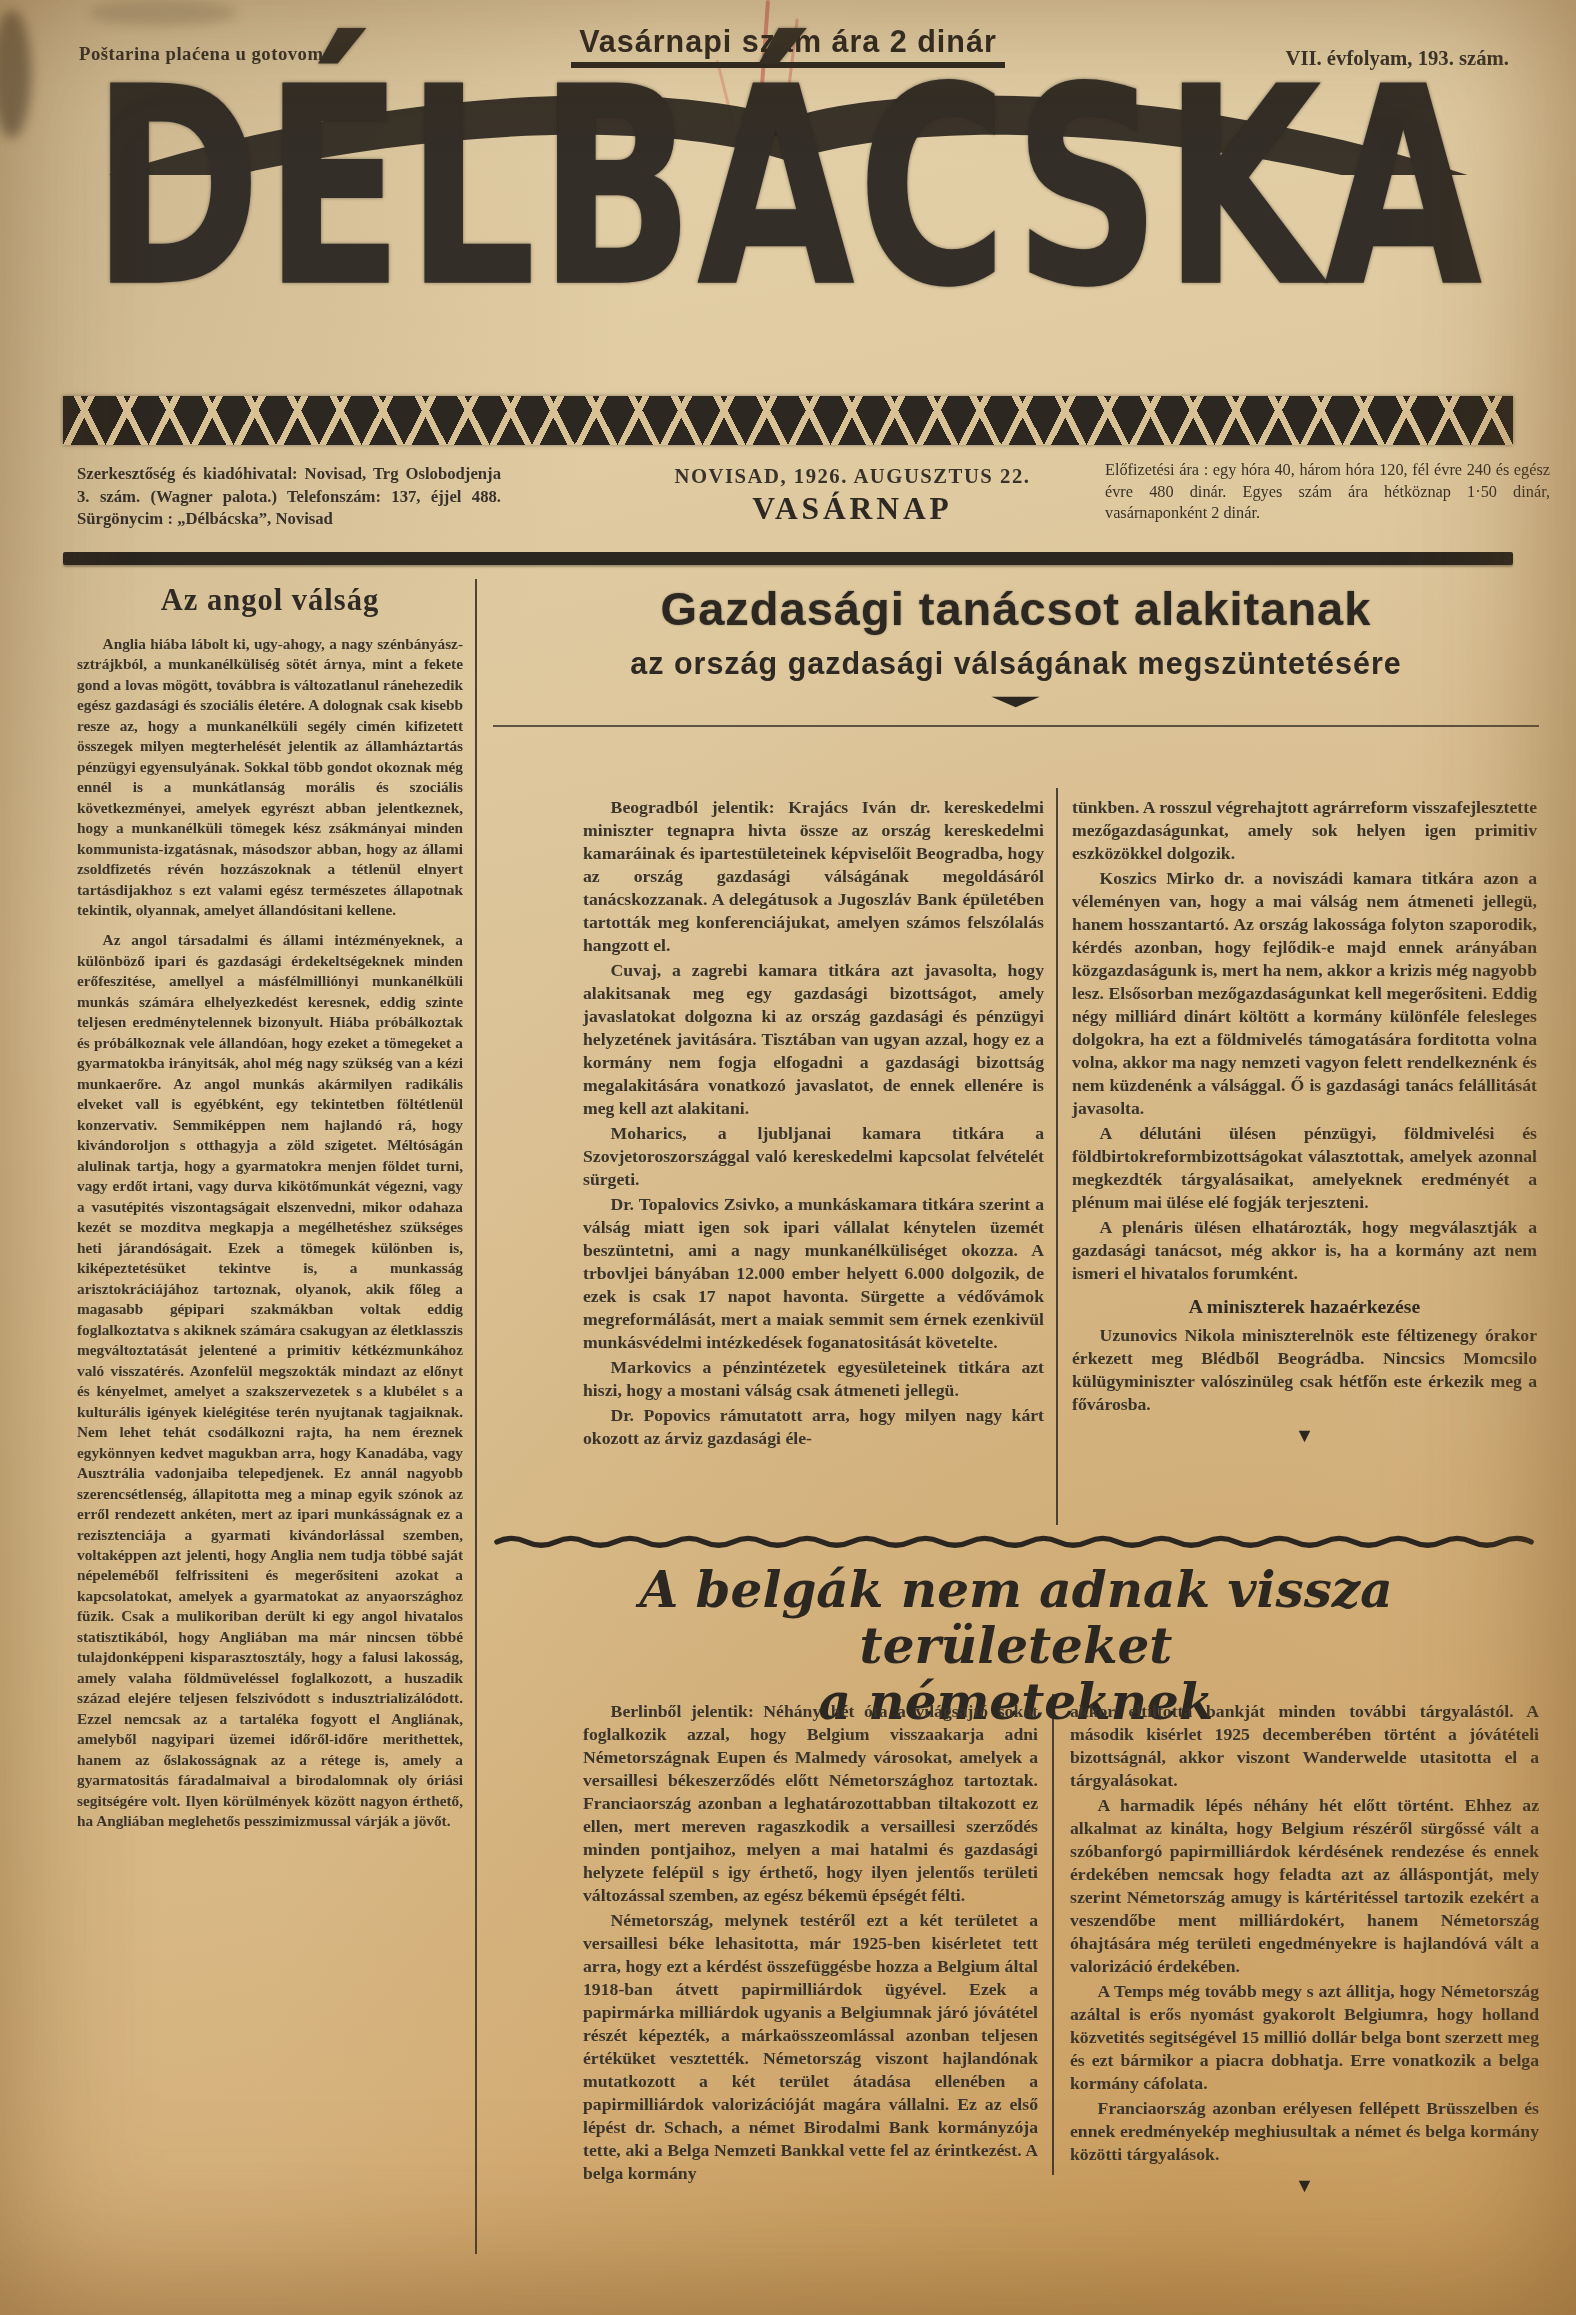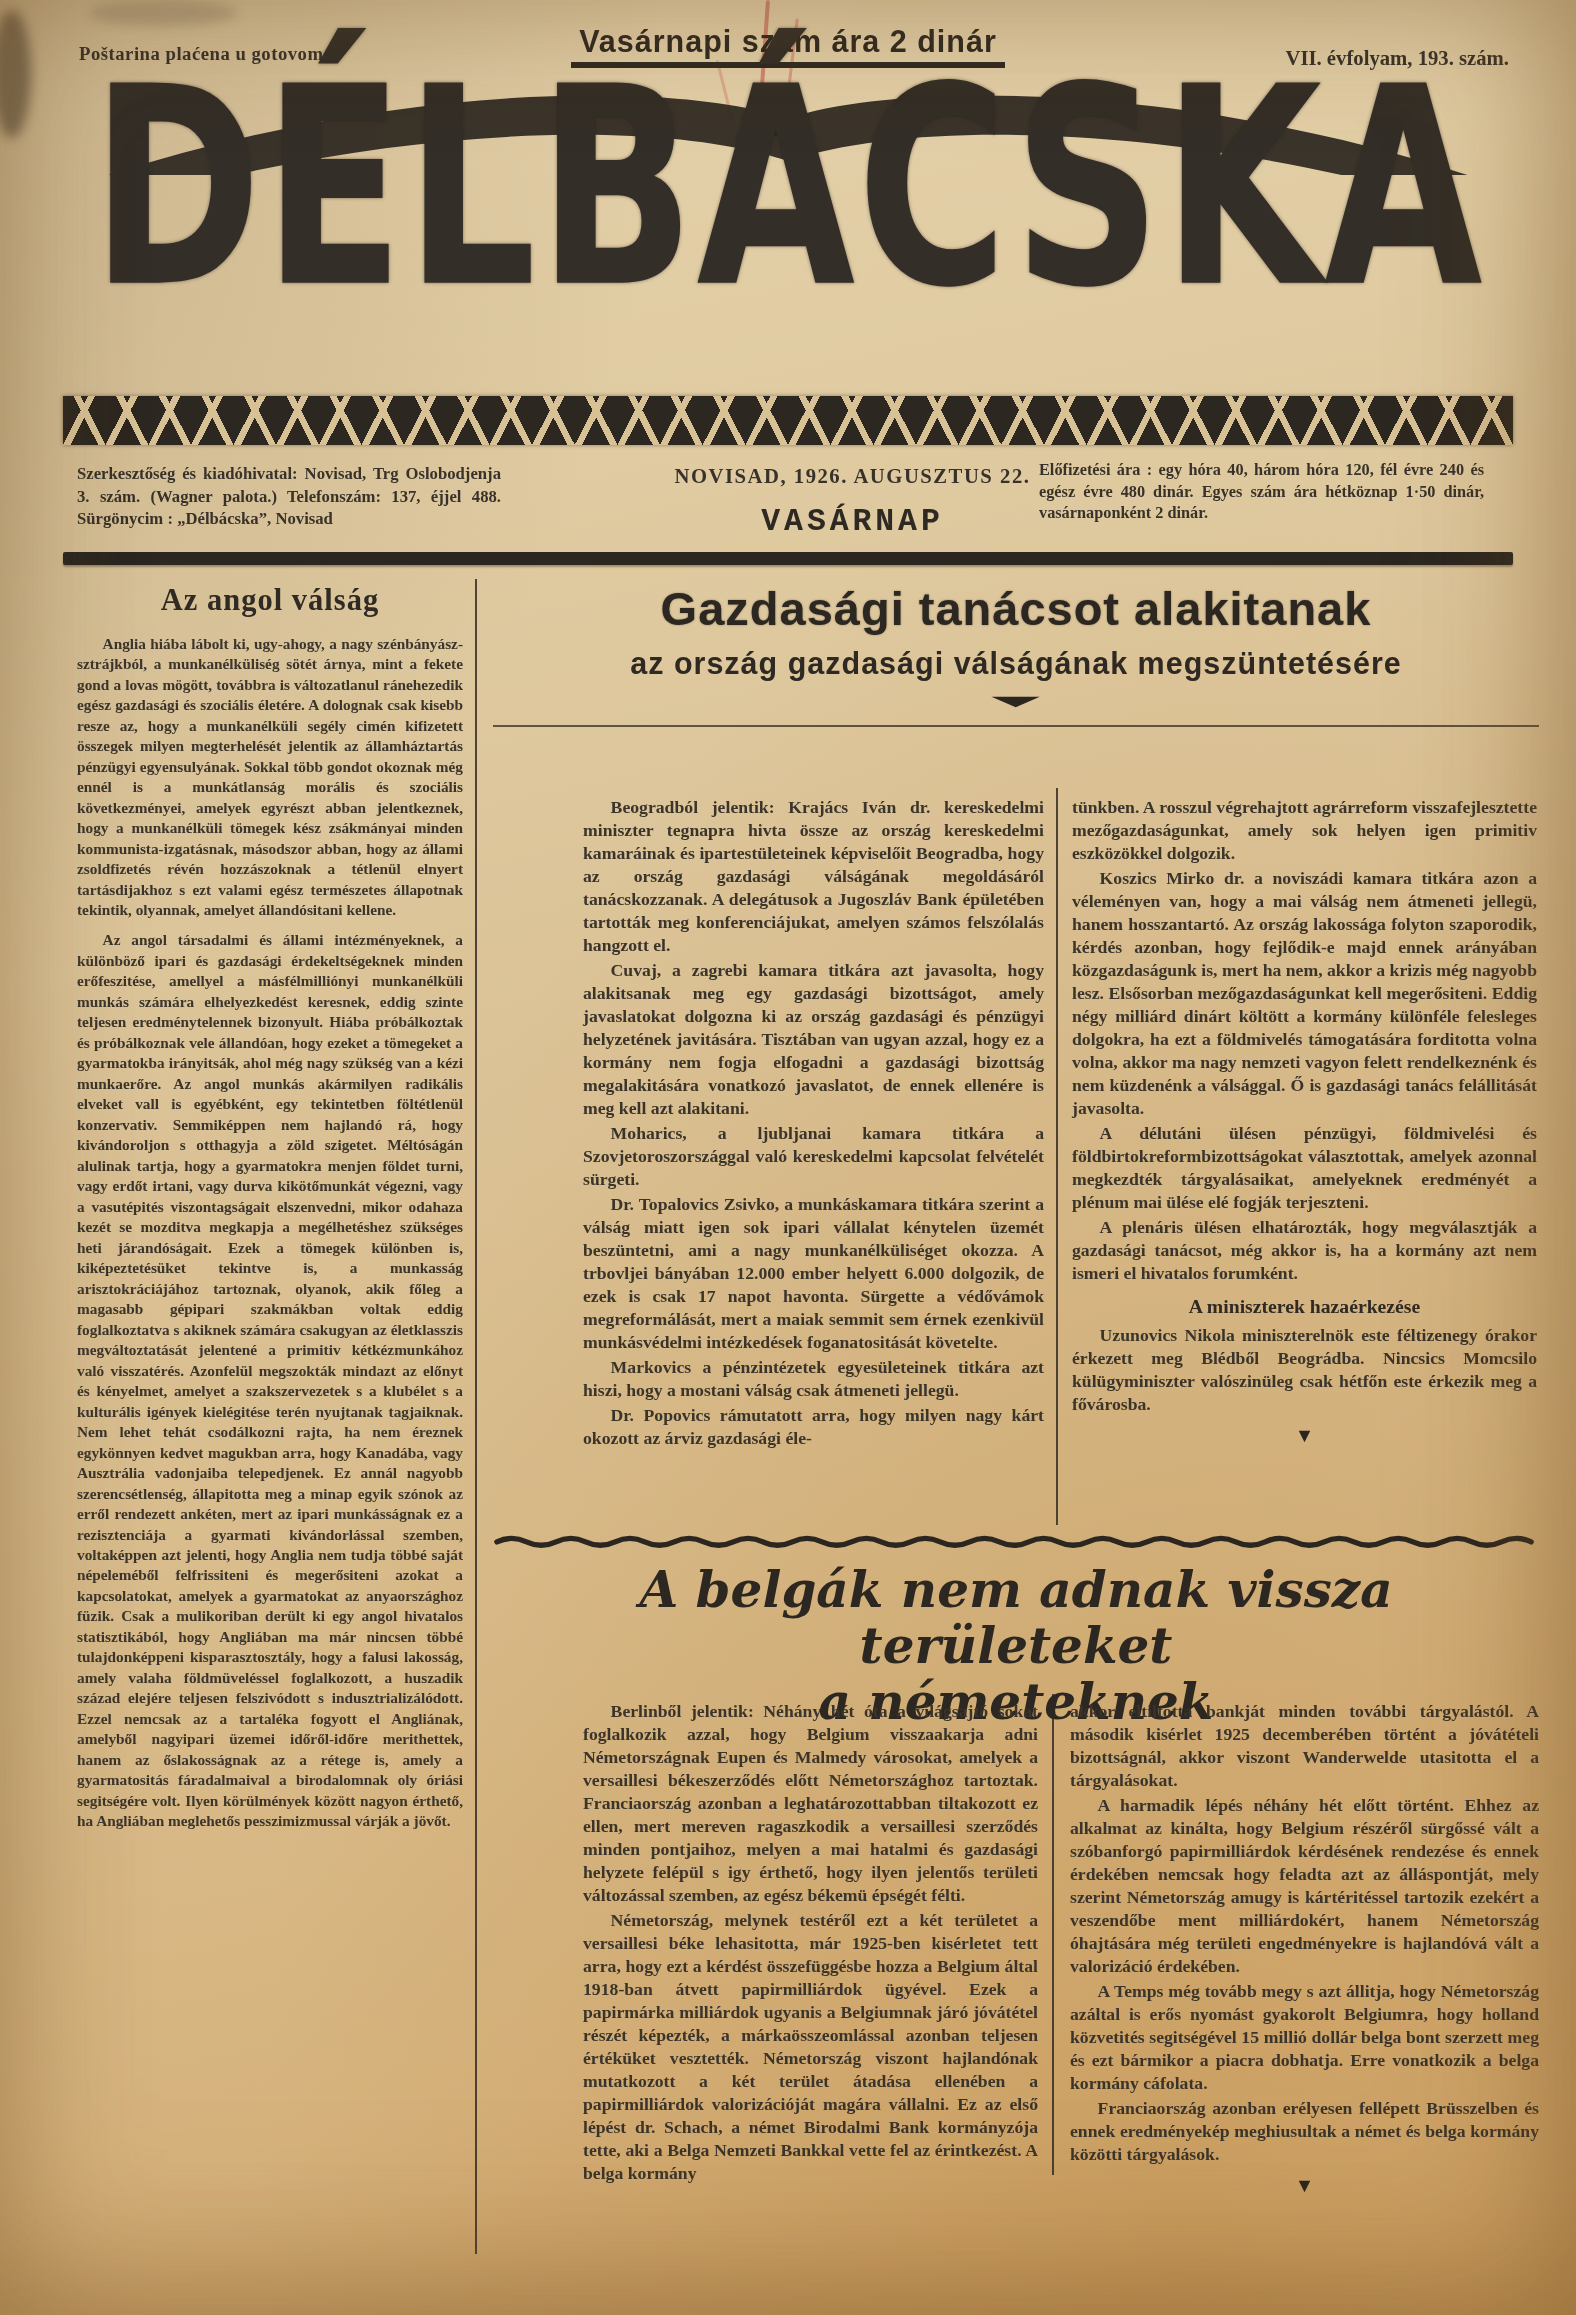--- a/index.html
+++ b/index.html
@@ -34,23 +34,23 @@
       repeating-linear-gradient(63deg, rgba(0,0,0,0) 0 31.5px, #d9c196 31.5px 38px),
       repeating-linear-gradient(-63deg, rgba(0,0,0,0) 0 31.5px, #d9c196 31.5px 38px),
       #2c2720;
     box-shadow:0 0 3.9px rgba(44,39,32,.5);}
 
   
   .pub-address{position:absolute;left:77px;top:463px;width:424px;font-size:16.7px;font-weight:bold;
     line-height:1.35;text-align:justify;font-family:Liberation Serif, serif;}
   .pub-center{position:absolute;left:621px;top:465px;width:463px;text-align:center;}
   .pub-date{font-size:20.7px;font-weight:bold;letter-spacing:1.5px;}
-  .pub-day{font-family:Liberation Mono, monospace;font-weight:bold;font-size:31.5px;
-    letter-spacing:3.9px;margin-top:16px;color:#2e2922;}
-  .pub-sub{position:absolute;left:1039px;top:459px;width:445px;font-size:16.3px;font-weight:bold;
+  .pub-day{font-family:Liberation Serif, serif;font-weight:bold;font-size:31.5px;
+    letter-spacing:3.9px;margin-top:3px;color:#2e2922;}
+  .pub-sub{position:absolute;left:1105px;top:459px;width:445px;font-size:16.3px;font-weight:normal;
     line-height:1.32;text-align:justify;}
   .thickrule{position:absolute;left:63px;top:552px;width:1450px;height:12.8px;background:#2b2620;
     border-radius:2px;box-shadow:0 2px 2px rgba(60,50,35,.4);}
 
   
   .vrule{position:absolute;width:2px;background:rgba(52,45,36,.85);}
 
   
   .left-col{position:absolute;left:77px;top:583px;width:386px;}
   .left-title{font-size:30.5px;font-weight:bold;text-align:center;letter-spacing:1px;

